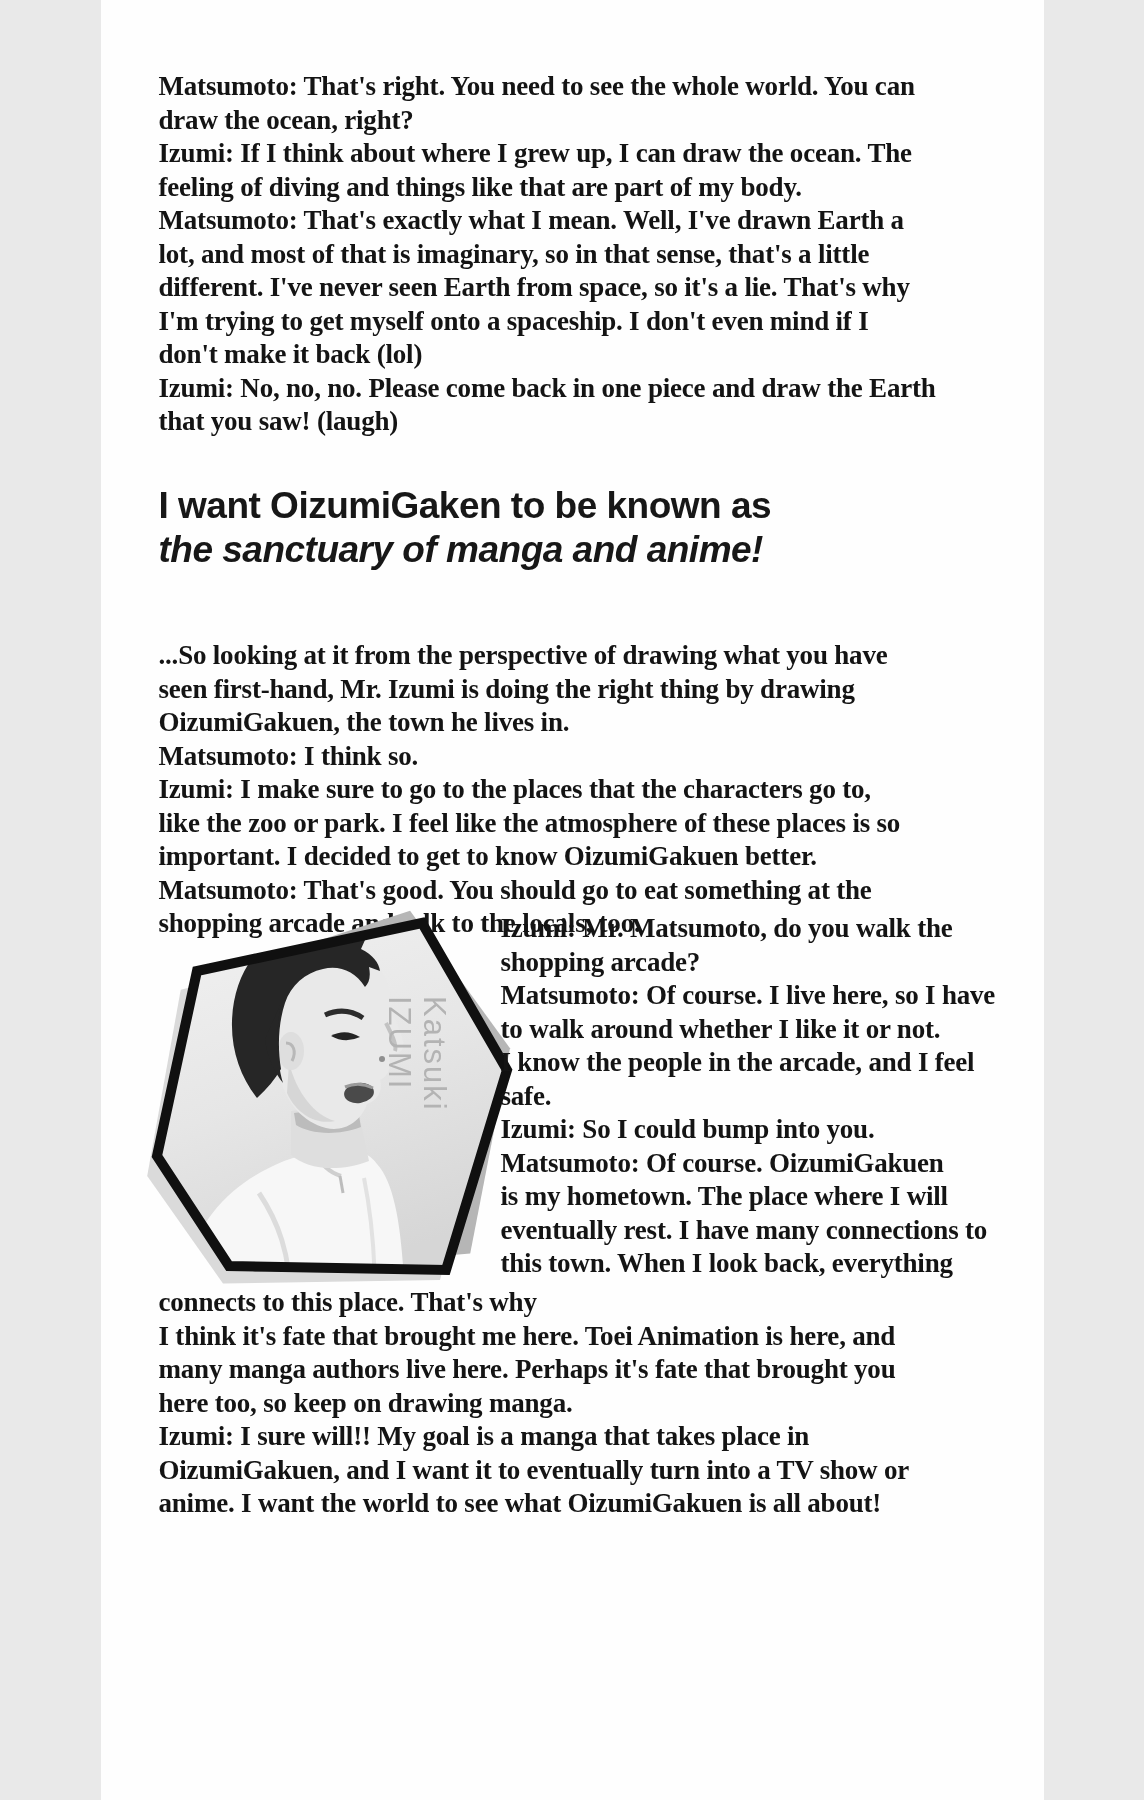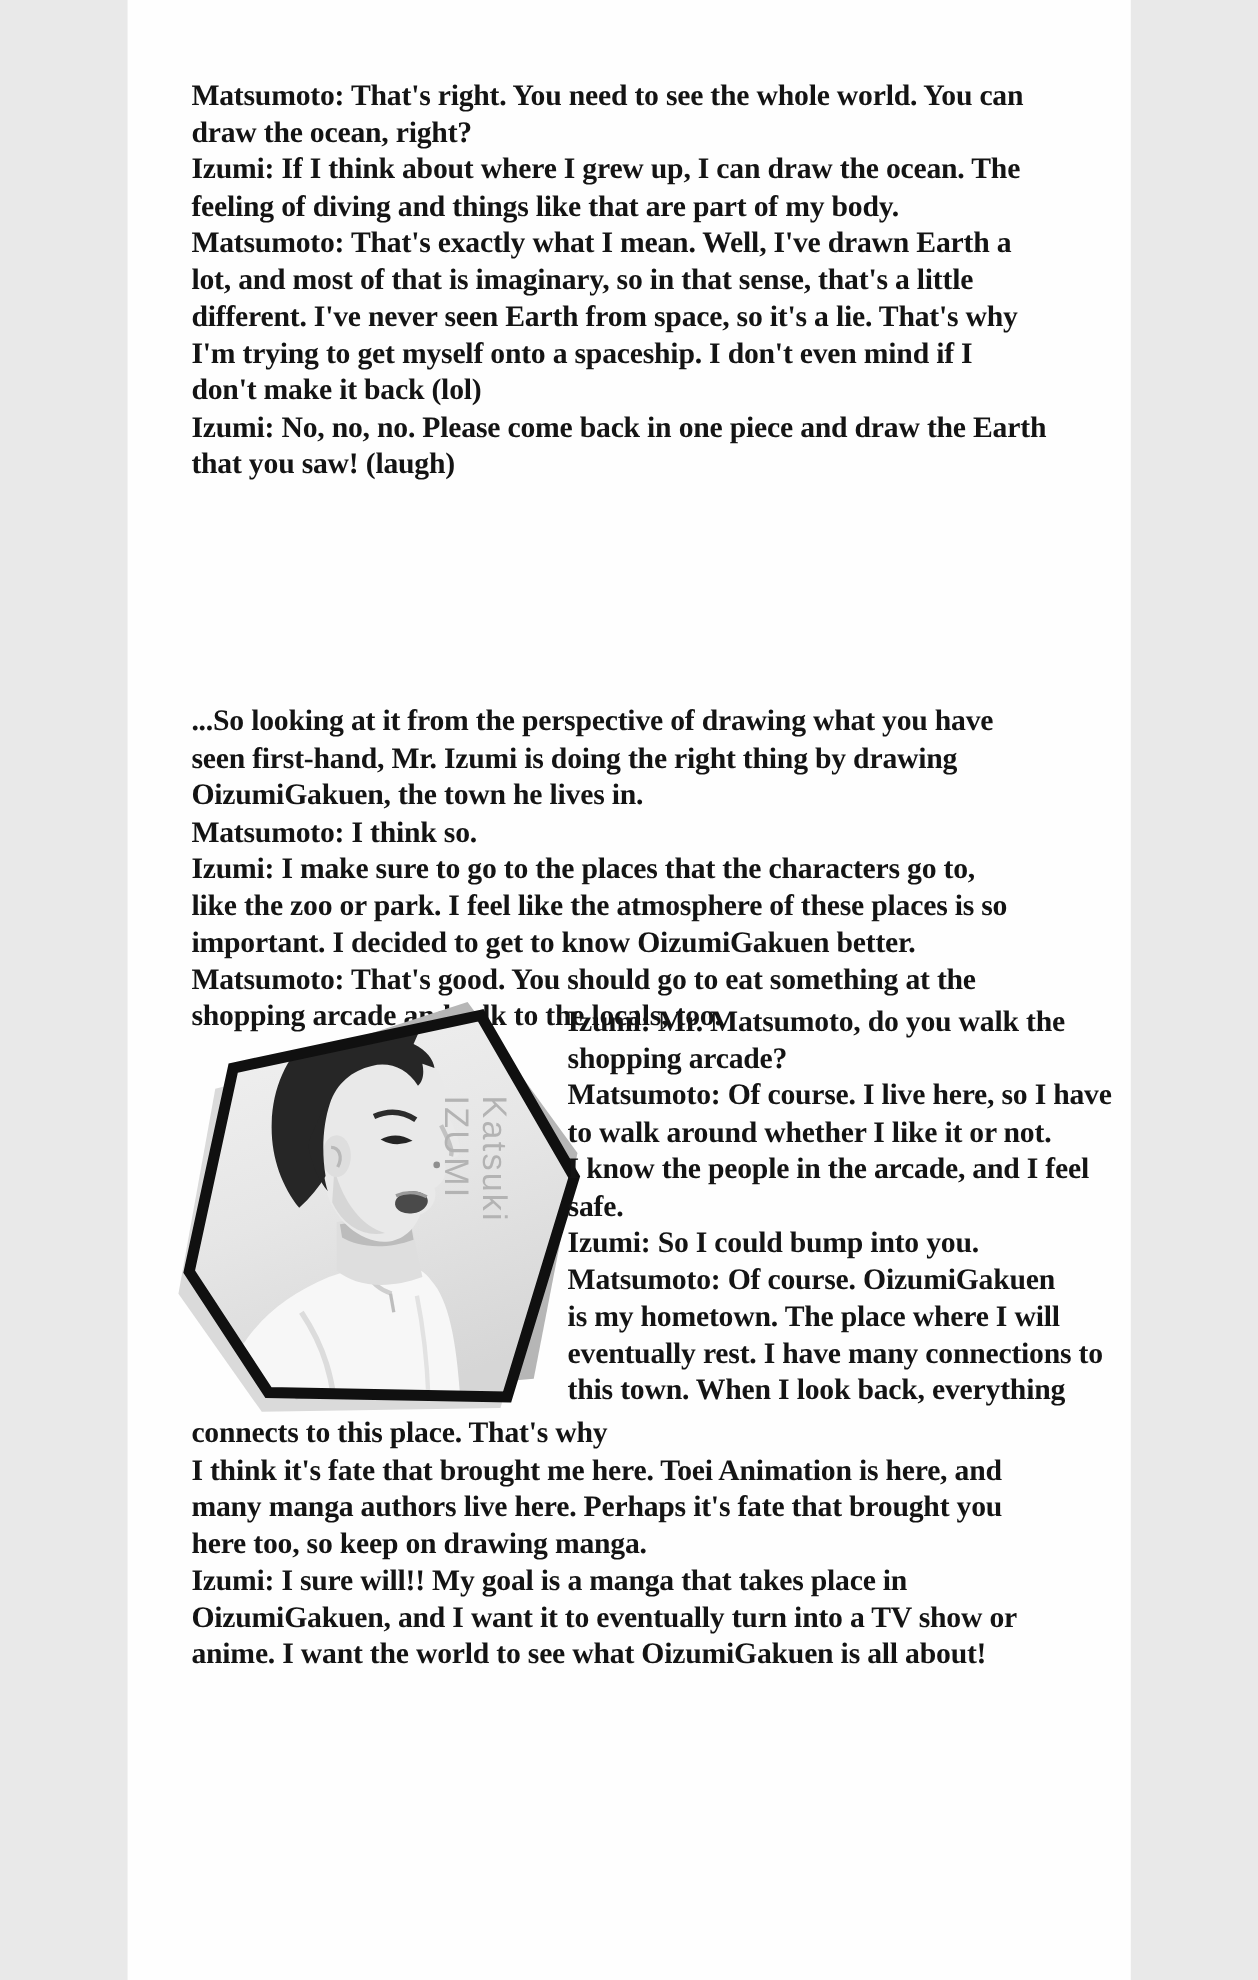--- a/index.html
+++ b/index.html
@@ -4,20 +4,21 @@
 <style>
   html,body{margin:0;padding:0;background:#e9e9e9;}
   .page{
     position:relative;
     width:912px;height:1800px;
     margin:0 auto;
     background:#fefefe;
     overflow:hidden;
     font-family:"Liberation Serif","DejaVu Serif",serif;
     color:#141414;
+    padding-left:31px;
   }
   .body-text{
     position:absolute;
     margin:0;
     font-size:27px;
     font-weight:bold;
     line-height:33.5px;
     letter-spacing:-0.2px;
     white-space:pre-line;
   }
@@ -66,20 +67,21 @@
 Izumi: If I think about where I grew up, I can draw the ocean. The
 feeling of diving and things like that are part of my body.
 Matsumoto: That's exactly what I mean. Well, I've drawn Earth a
 lot, and most of that is imaginary, so in that sense, that's a little
 different. I've never seen Earth from space, so it's a lie. That's why
 I'm trying to get myself onto a spaceship. I don't even mind if I
 don't make it back (lol)
 Izumi: No, no, no. Please come back in one piece and draw the Earth
 that you saw! (laugh)</p>
 
+  <h2 class="headline"><span class="line1">I want OizumiGaken to be known as</span><br><span class="line2">the sanctuary of manga and anime!</span></h2>
 
   <p class="body-text block2">...So looking at it from the perspective of drawing what you have
 seen first-hand, Mr. Izumi is doing the right thing by drawing
 OizumiGakuen, the town he lives in.
 Matsumoto: I think so.
 Izumi: I make sure to go to the places that the characters go to,
 like the zoo or park. I feel like the atmosphere of these places is so
 important. I decided to get to know OizumiGakuen better.
 Matsumoto: That's good. You should go to eat something at the
 shopping arcade and talk to the locals, too.</p>

